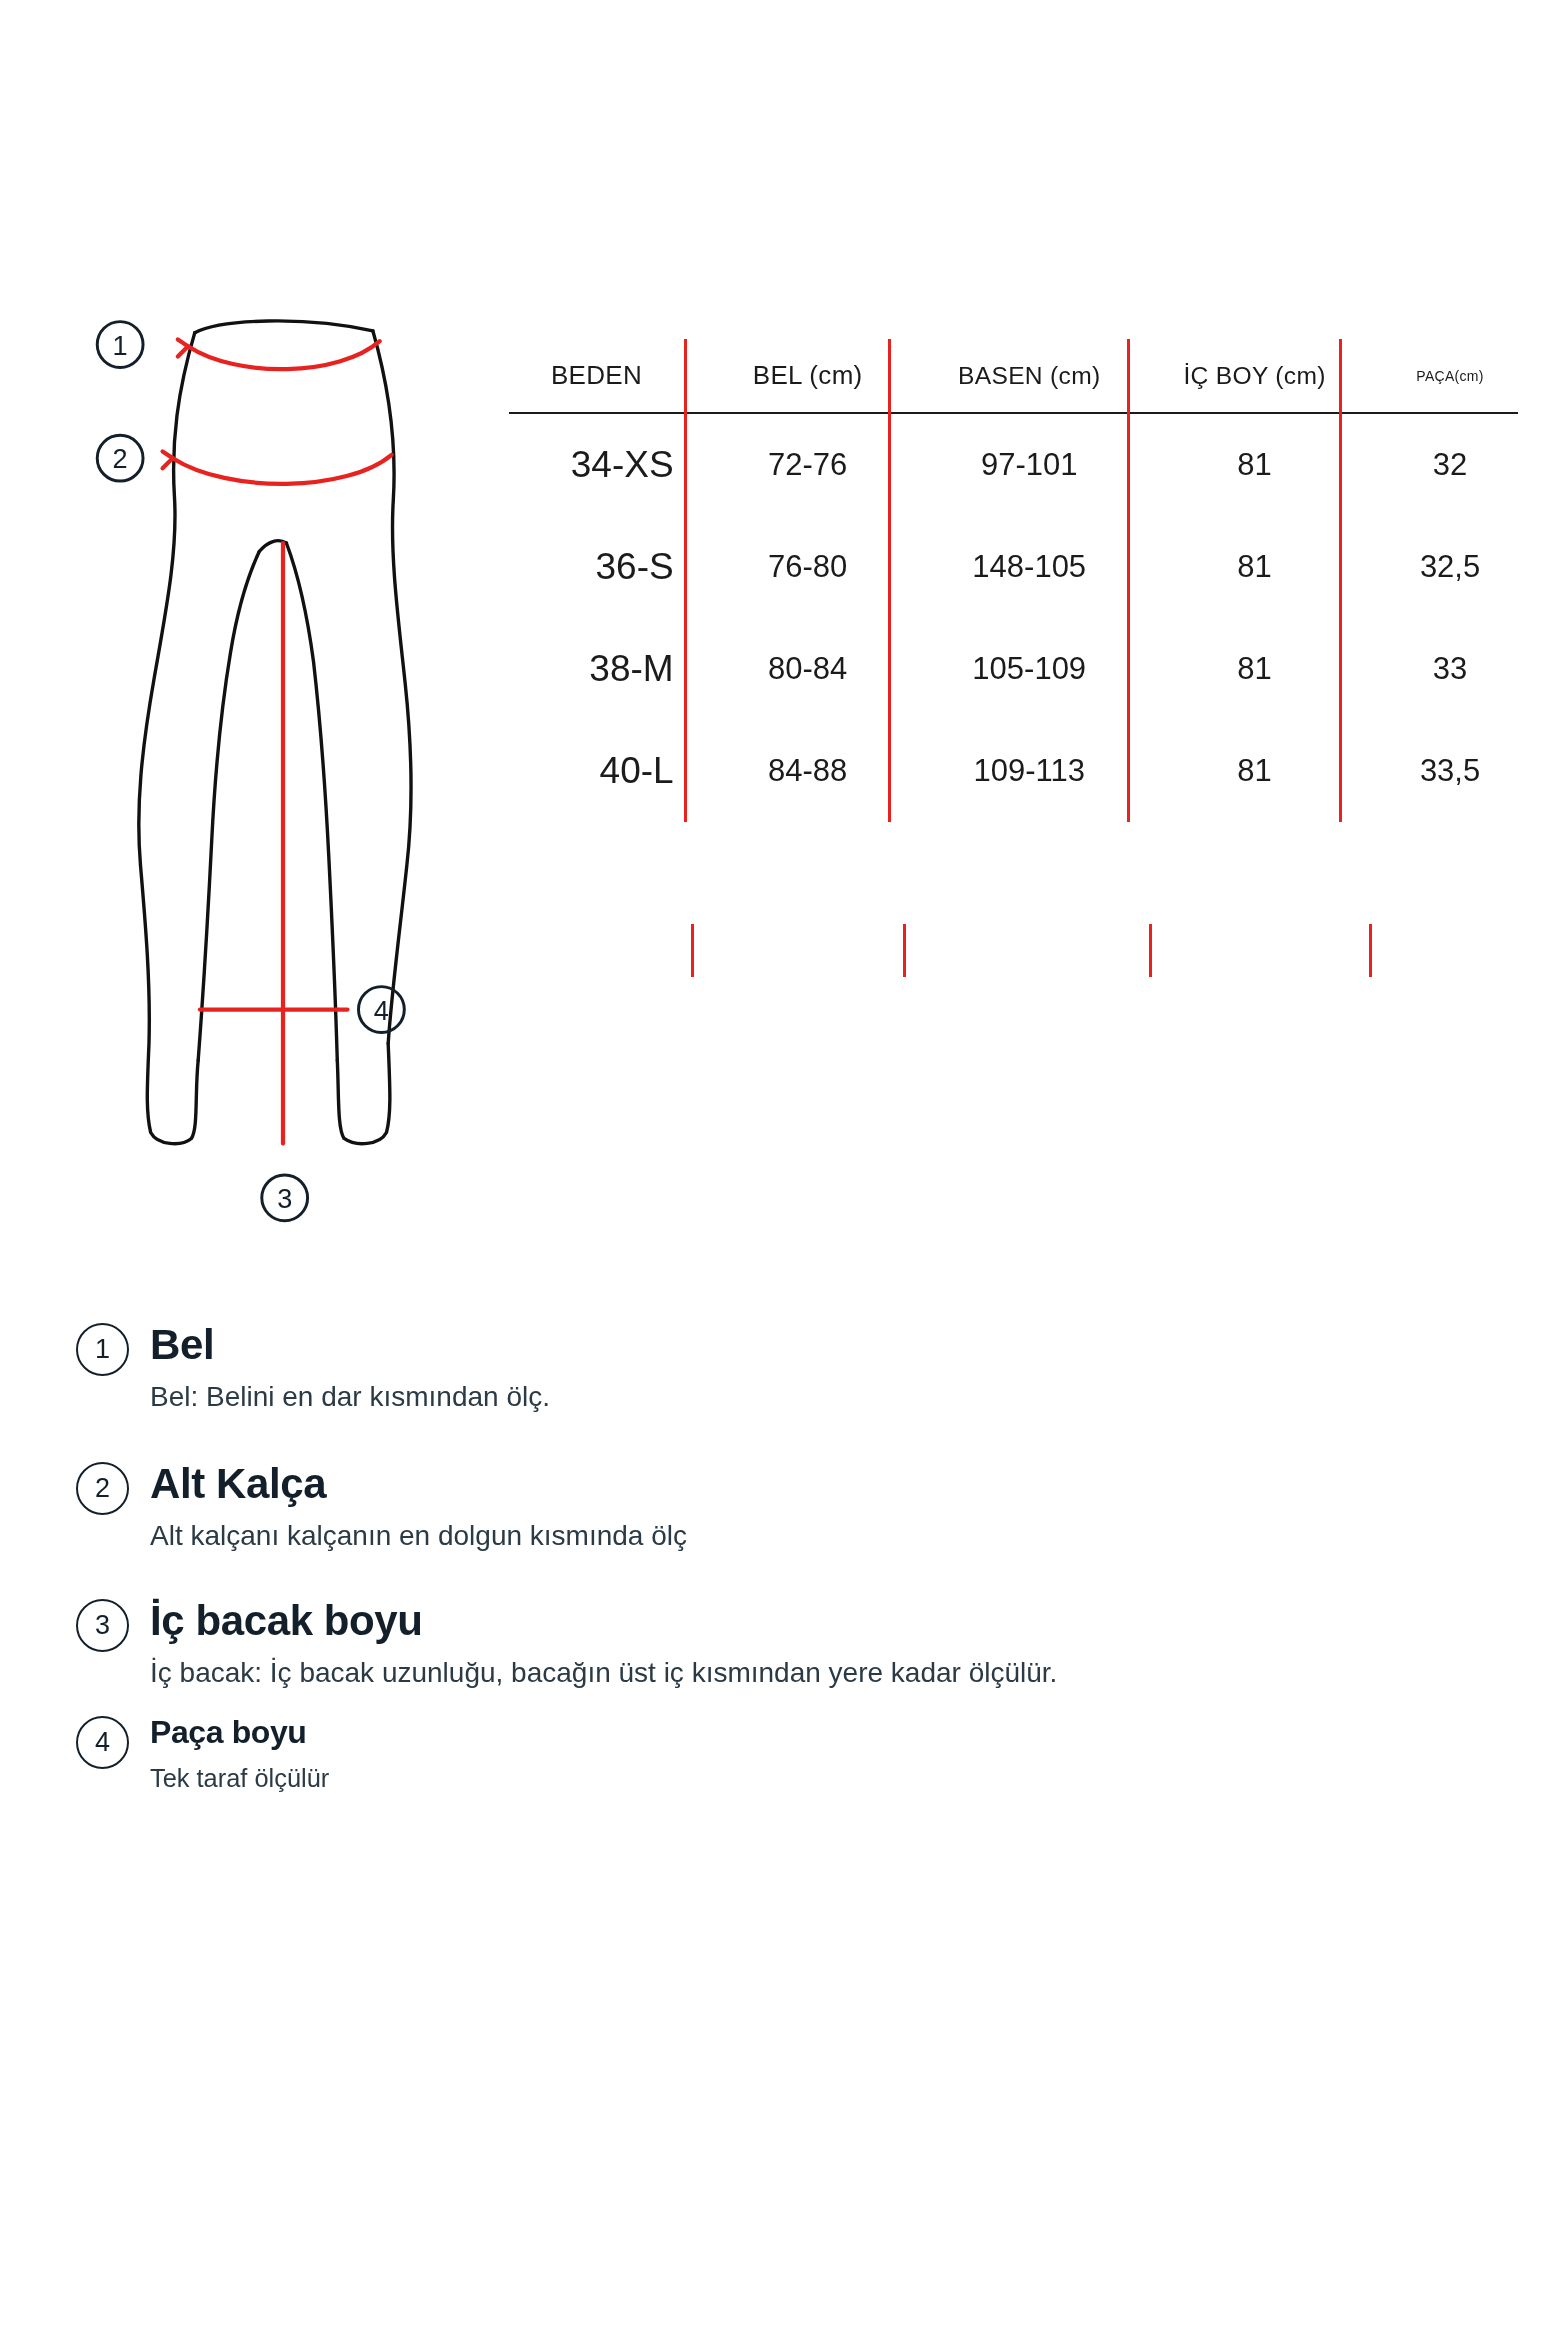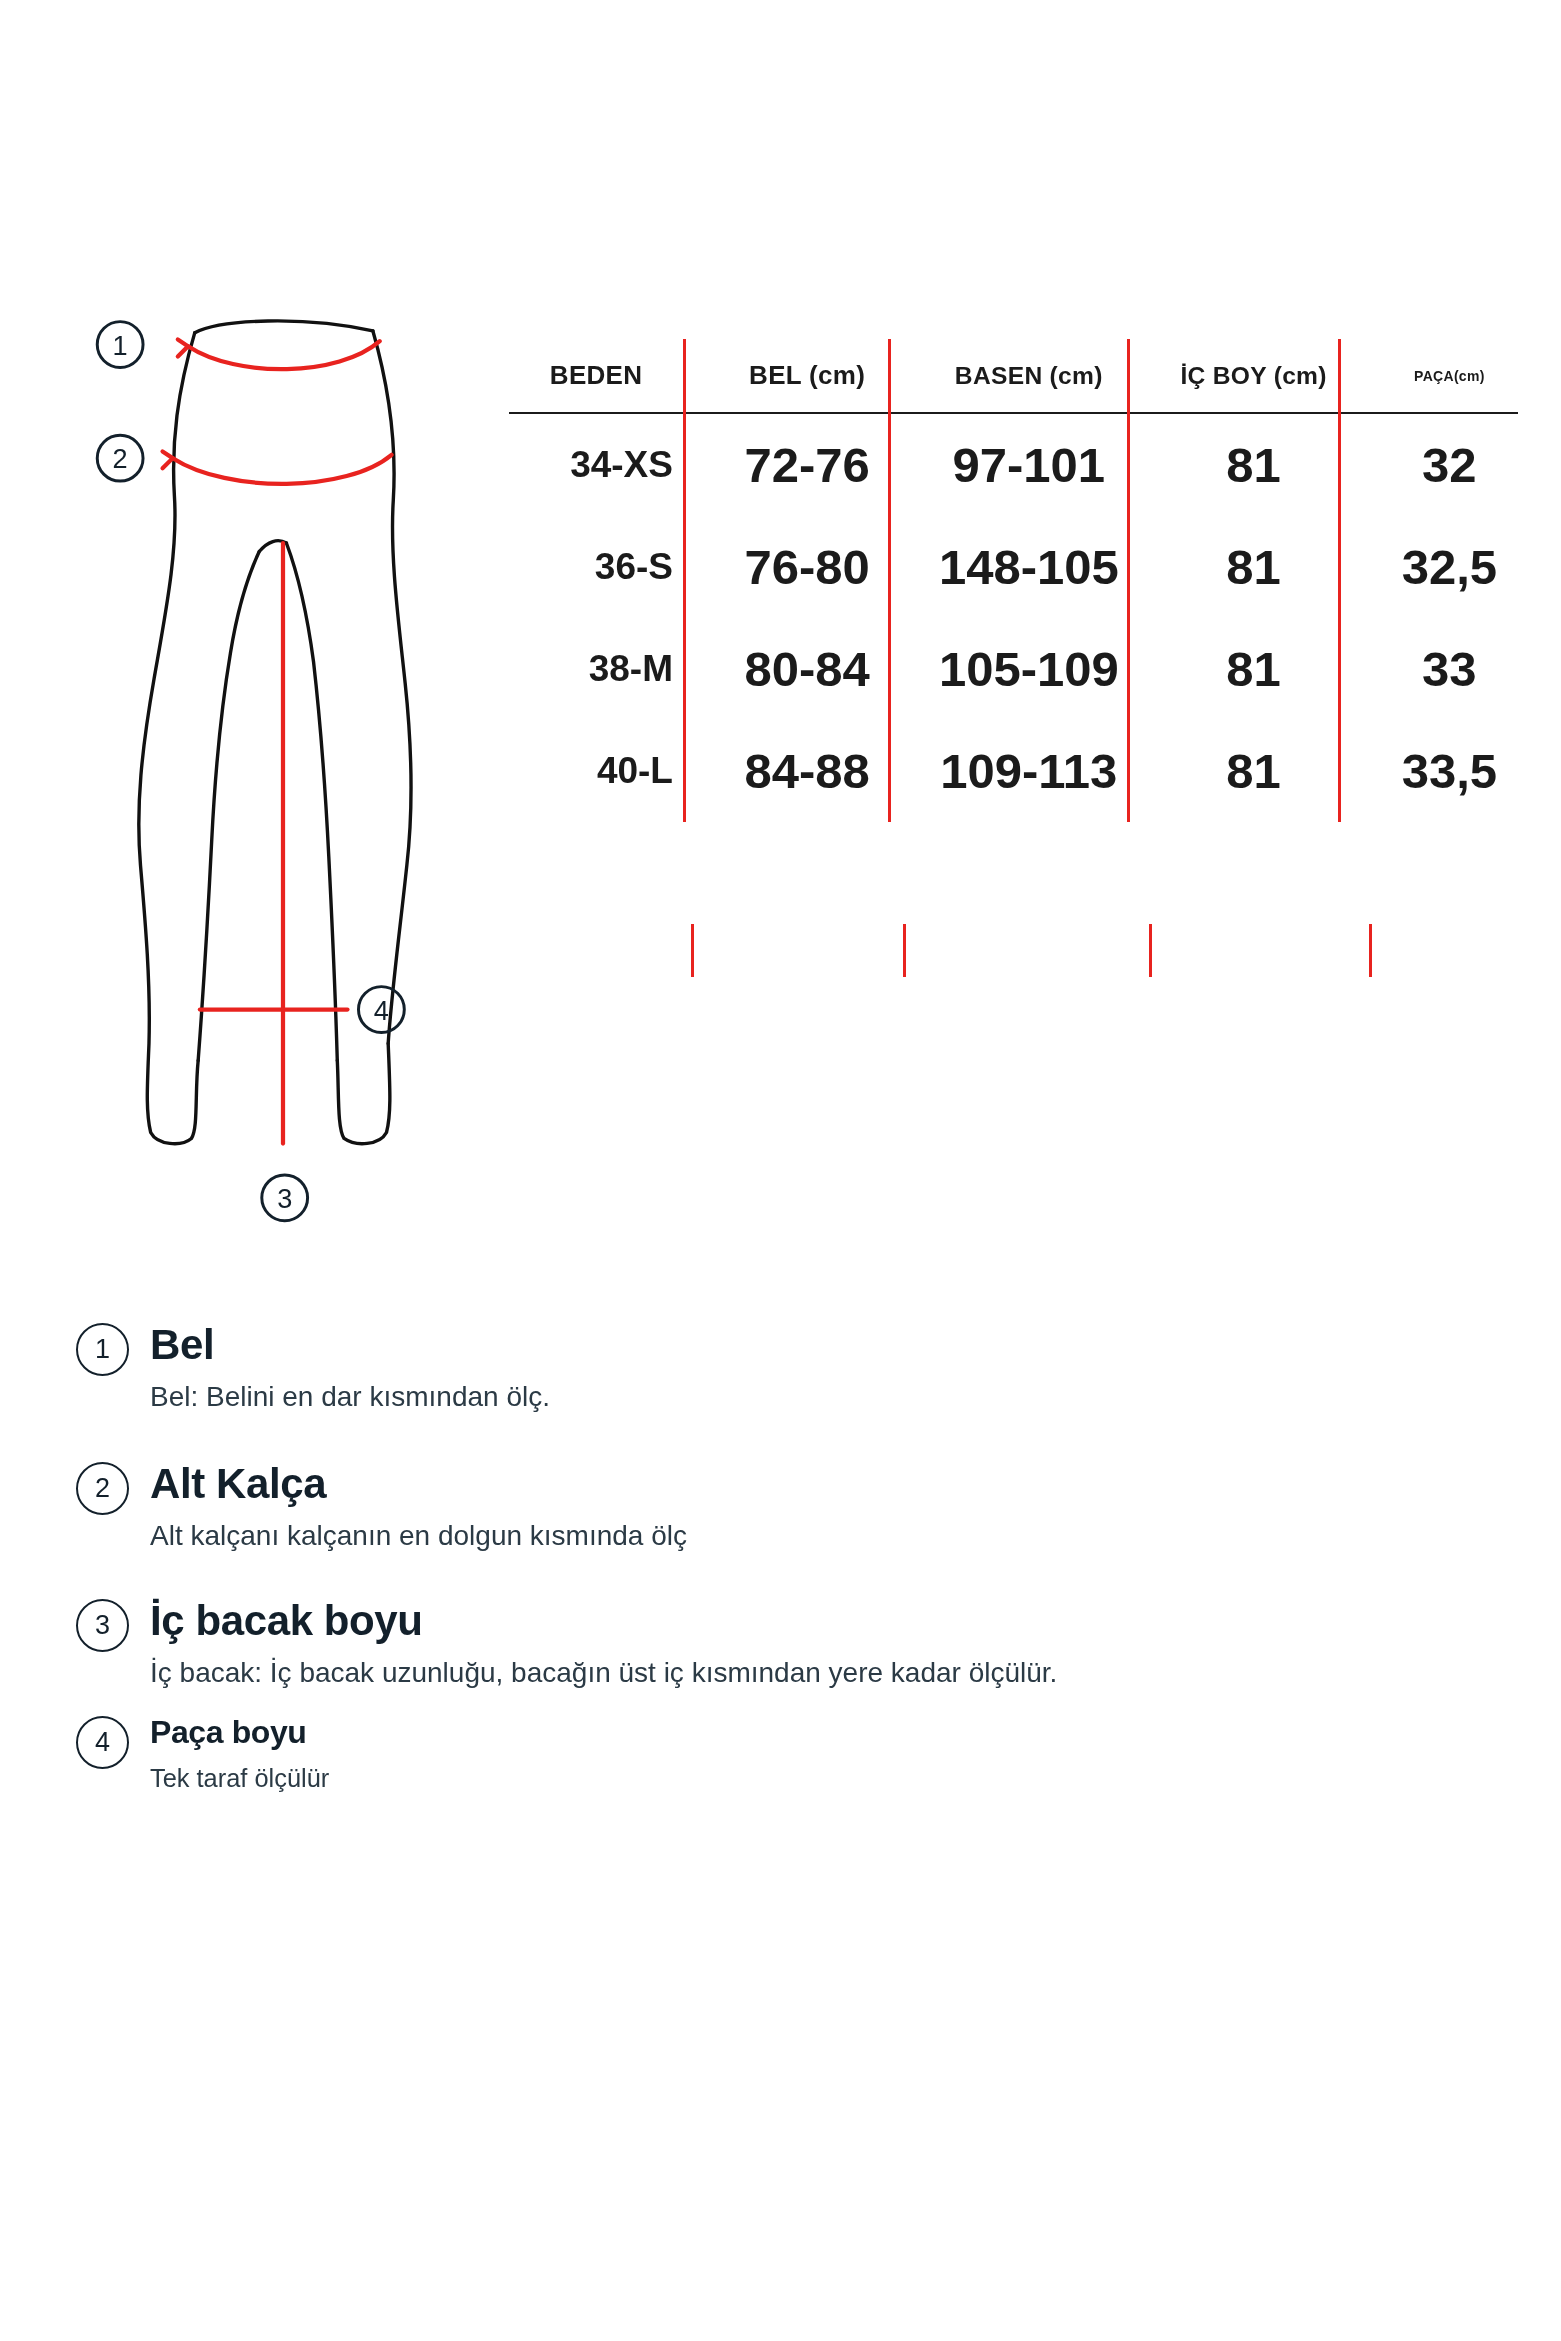--- a/index.html
+++ b/index.html
@@ -46,36 +46,36 @@
     left: 509px;
     top: 339px;
     width: 1009px;
     border-collapse: collapse;
   }
   .size-table th,
   .size-table td {
     padding: 0;
     text-align: center;
     vertical-align: middle;
-    font-weight: bold;
+    font-weight: normal;
     color: #1b1b1b;
   }
   .size-table thead th {
     height: 73px;
     font-size: 25.4px;
     letter-spacing: 0.3px;
     border-bottom: 2.5px solid #1b1b1b;
   }
   .size-table thead th.c1 { font-size: 26px; }
   .size-table thead th.c2 { font-size: 24.6px; }
   .size-table thead th.c3 { font-size: 24.6px; }
   .size-table thead th.c4 { font-size: 14px; text-align: center; }
   .size-table tbody td {
     height: 102px;
-    font-size: 49px;
+    font-size: 31px;
   }
   .size-table tbody td.size-cell {
     font-size: 37px;
     text-align: right;
     padding-right: 10.2px;
   }
   
   .size-table th.vsep,
   .size-table td.vsep {
     border-left: 3.4px solid #e8231f;

